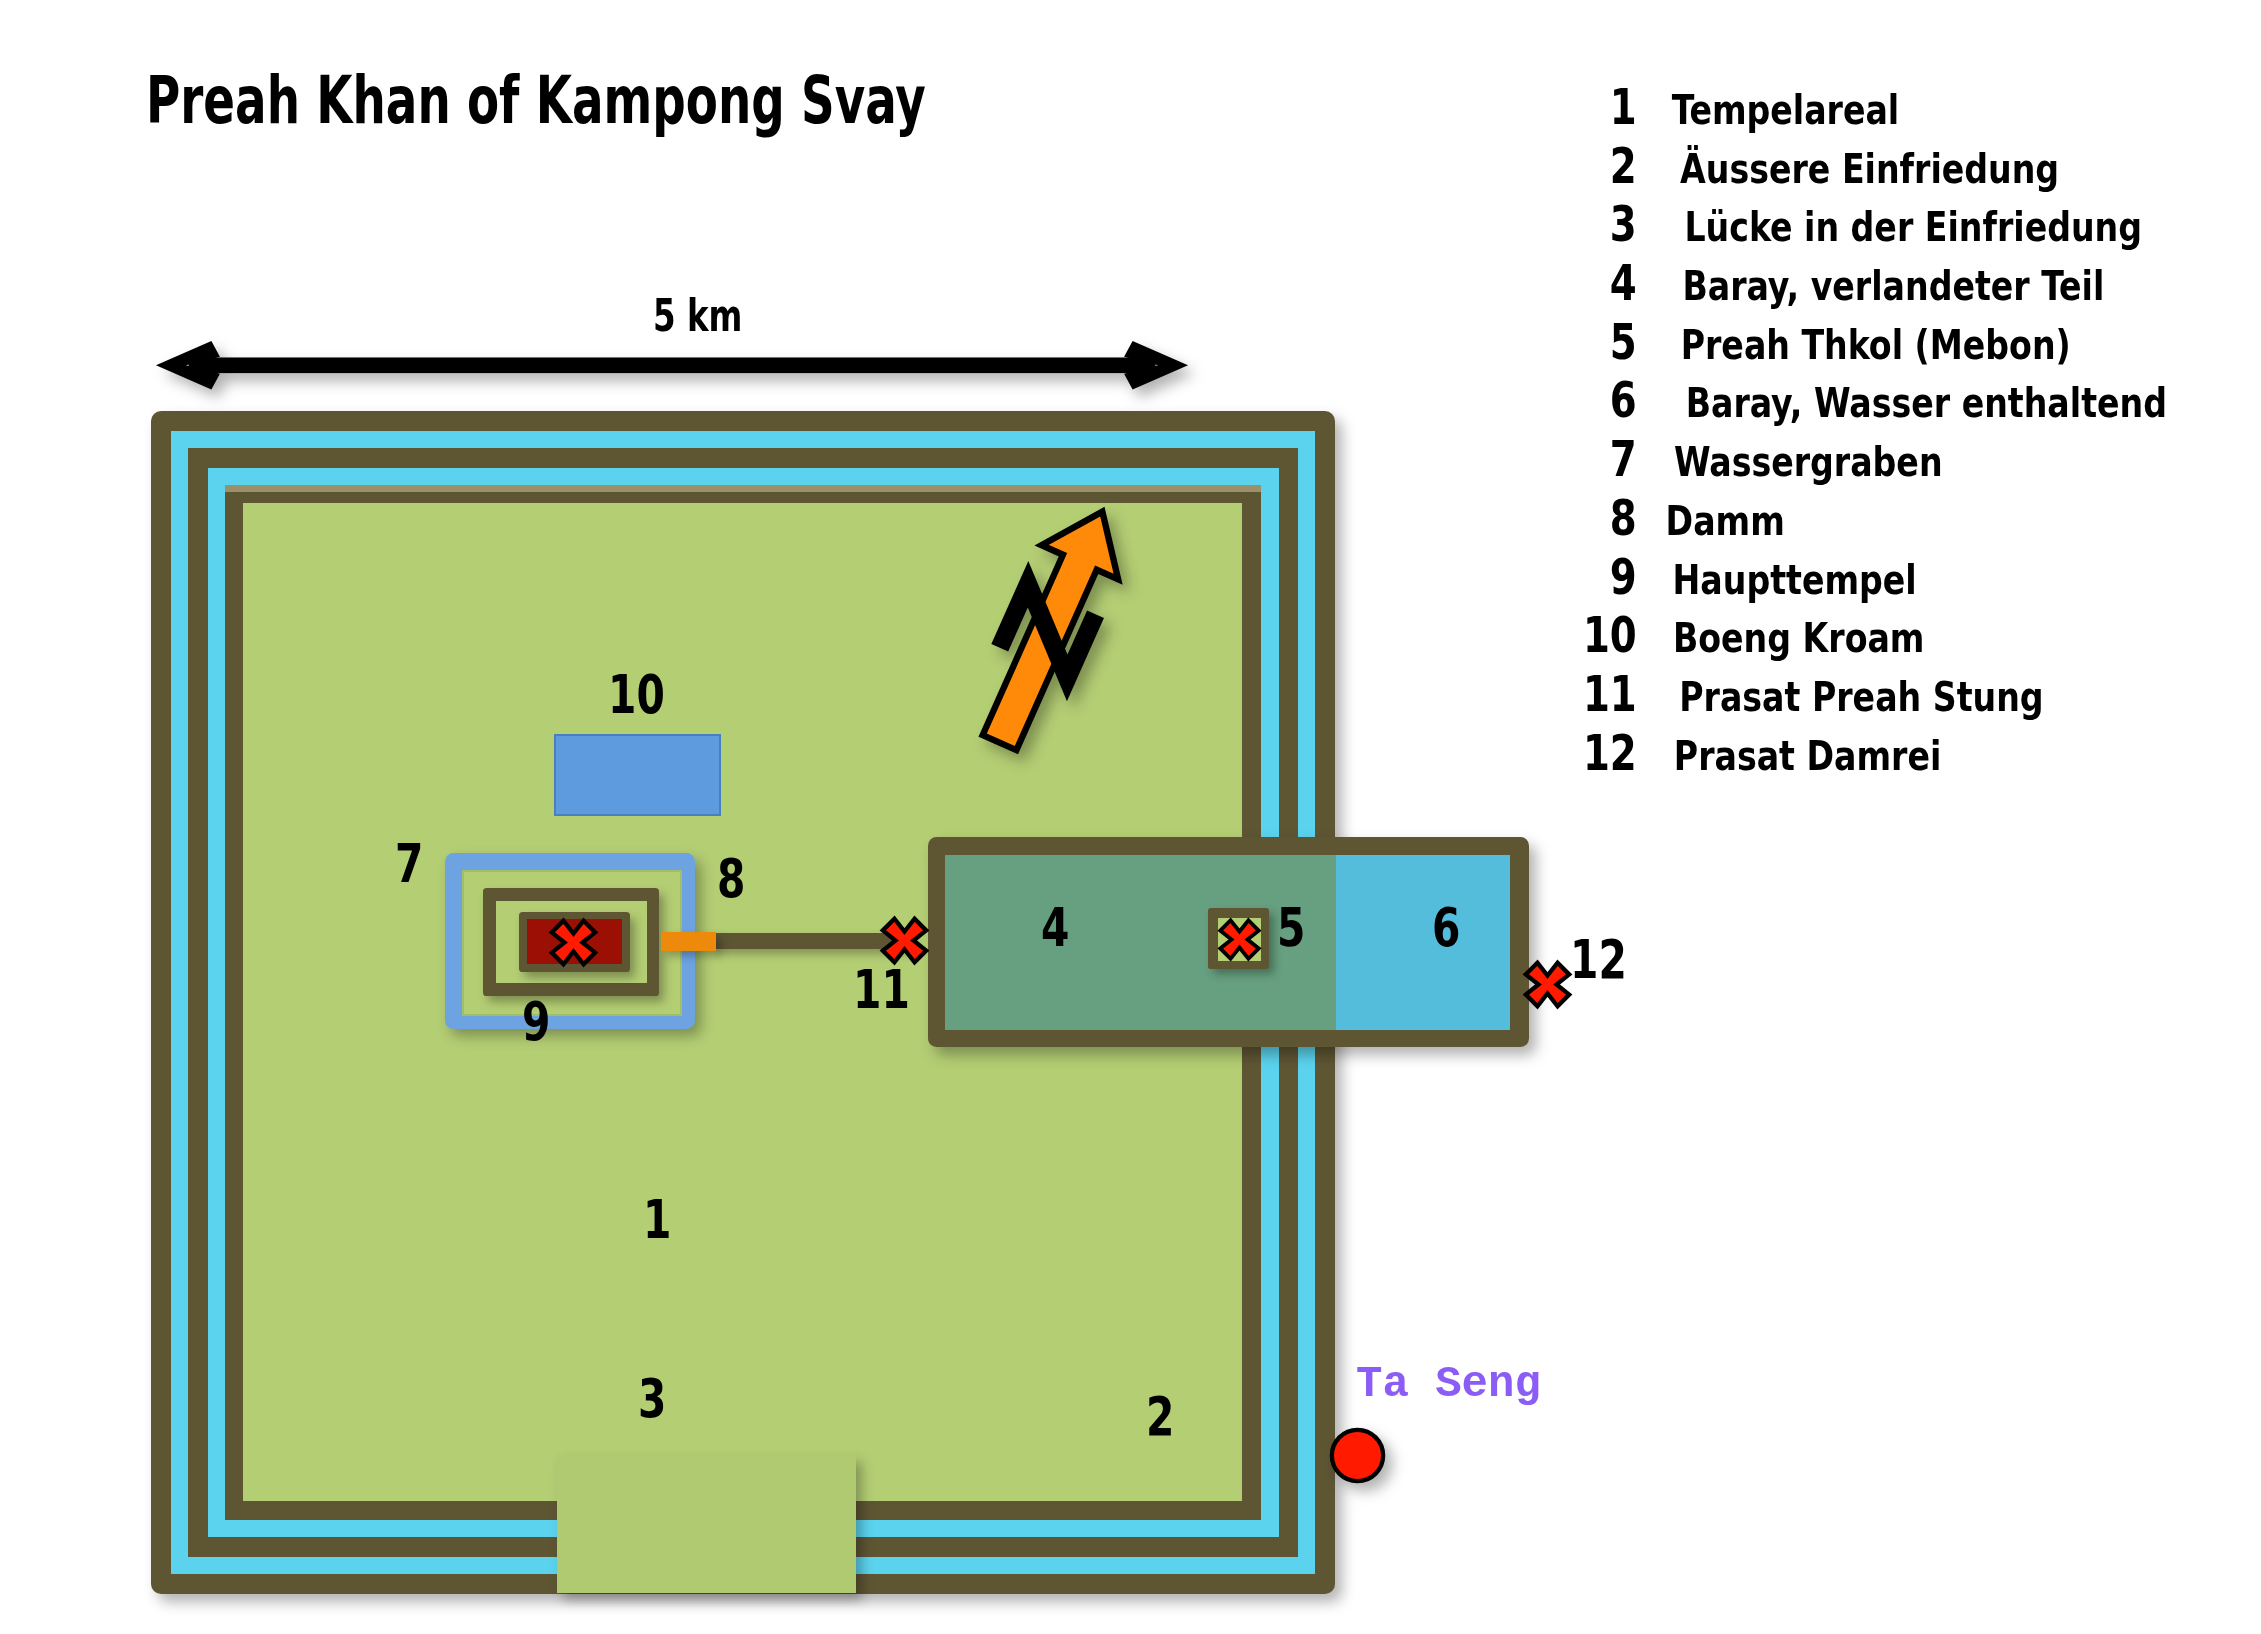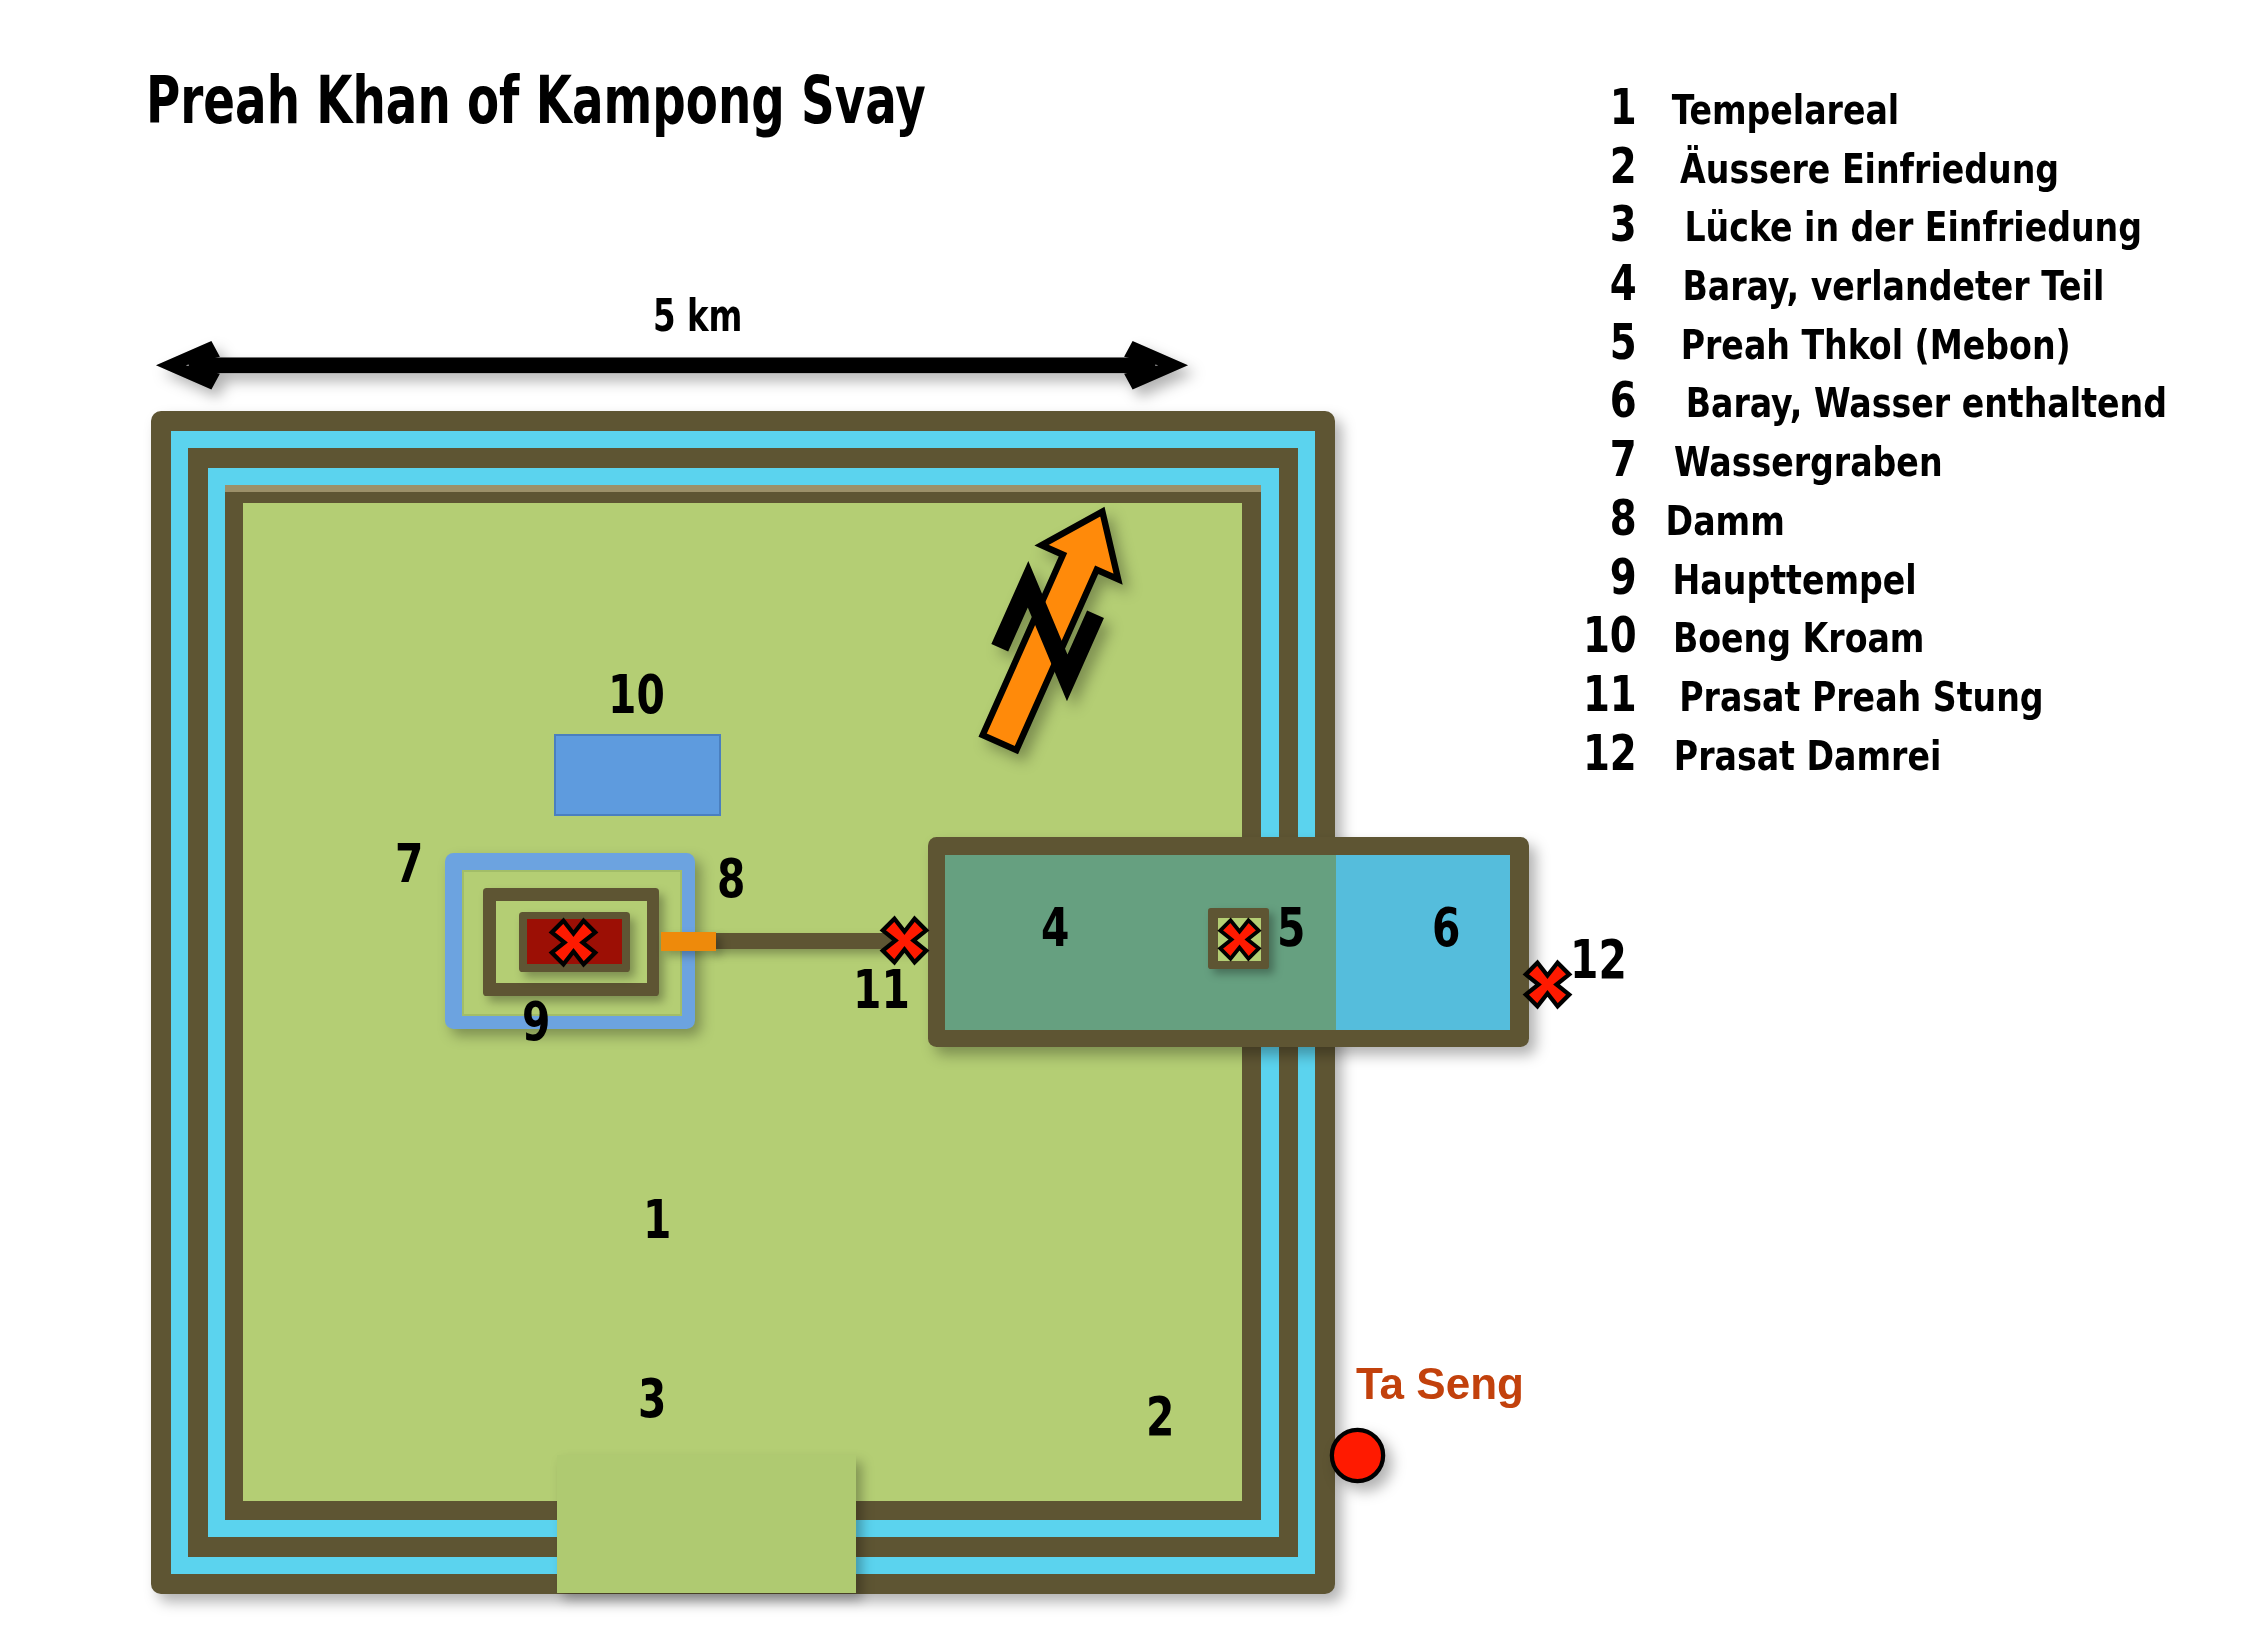--- a/index.html
+++ b/index.html
@@ -160,22 +160,22 @@
     background:#B4CE74;
   }
 
   
   .xmark{width:53px;height:53px;}
   .xmark-sm{width:47px;height:47px;}
 
   
   #ta-seng-label{
     left:1356px; top:1359px;
-    font-size:44px; font-weight:bold; color:#c2410c;
-    font-family:Liberation Sans, sans-serif; white-space:nowrap;
+    font-size:44px; font-weight:bold; color:#8b5cf6;
+    font-family:Liberation Mono, monospace; white-space:nowrap;
   }
   #ta-seng-dot{left:1327px; top:1425px;}
 </style>
 </head>
 <body>
 
 <div class="abs nosel" id="map-title">Preah Khan of Kampong Svay</div>
 
 <div class="abs nosel" id="scalebar-label">5 km</div>
 

